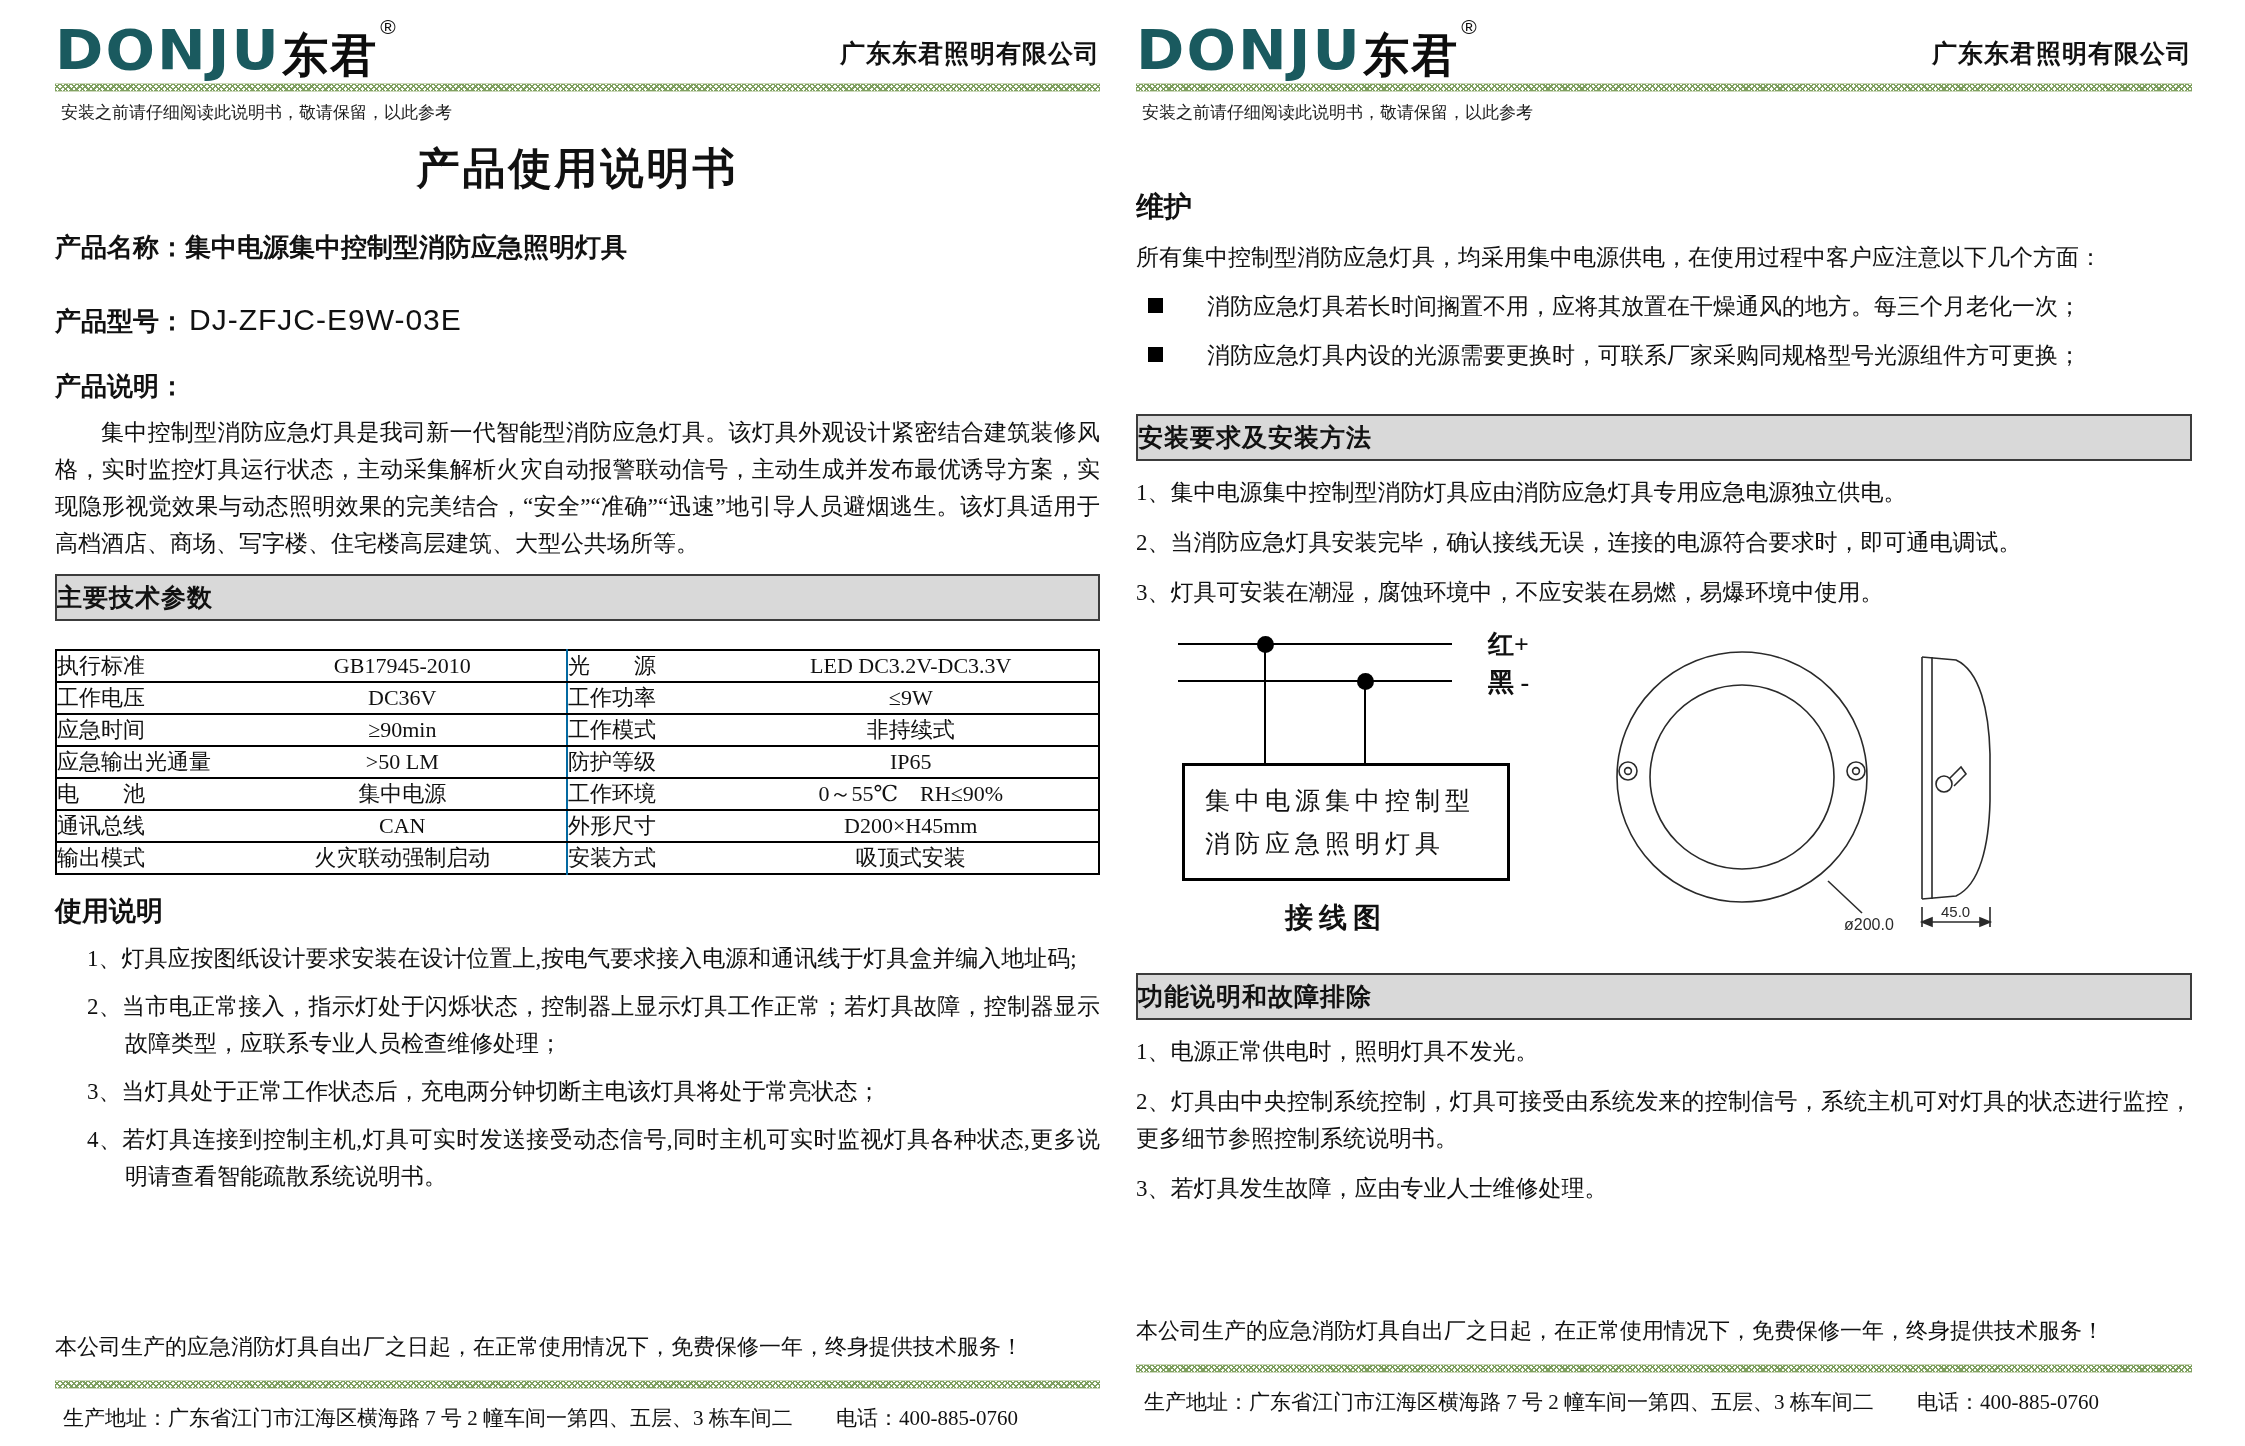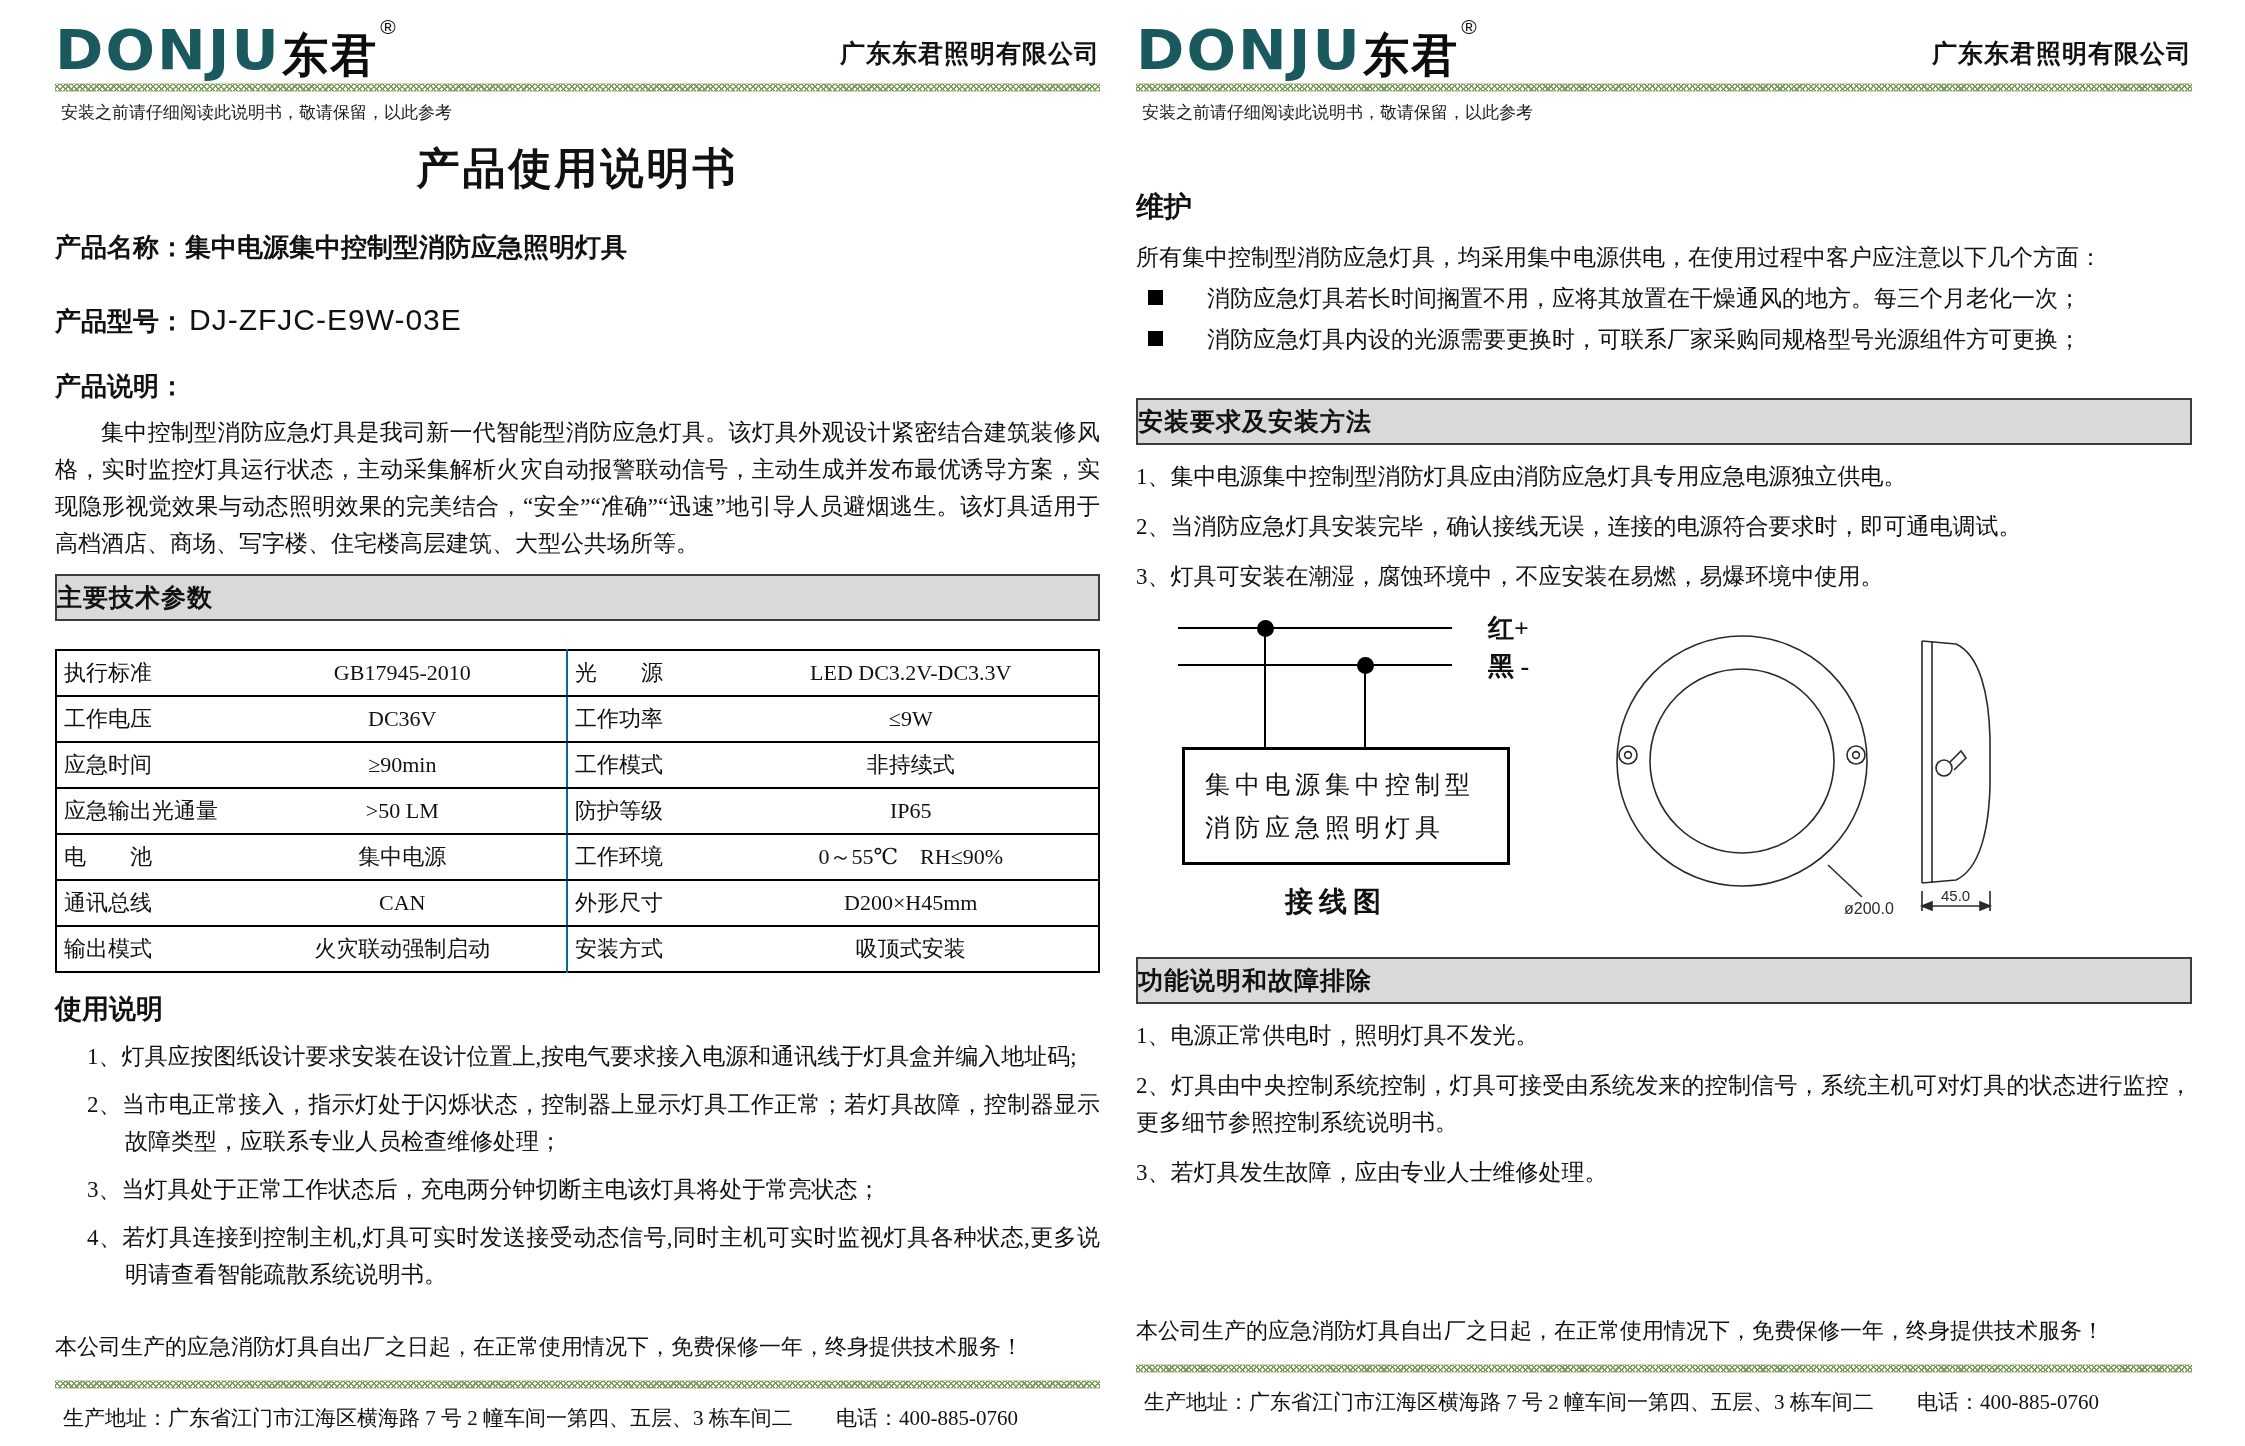--- a/index.html
+++ b/index.html
@@ -35,33 +35,33 @@
   .pname-line{margin-top:32px;font-family:"Liberation Sans",sans-serif;font-weight:700;font-size:26px;}
   .pmodel-line{margin-top:38px;}
   .pmodel-line .lbl{font-family:"Liberation Sans",sans-serif;font-weight:700;font-size:26px;}
   .pmodel-line .val{font-family:"Liberation Sans",sans-serif;font-weight:400;font-size:30px;letter-spacing:1px;}
   .sec-b{margin-top:30px;font-family:"Liberation Sans",sans-serif;font-weight:800;font-size:26px;}
   .desc-p{margin-top:10px;font-size:23px;line-height:37px;text-align:justify;text-indent:2em;}
   .gray-hd{margin-top:12px;background:#d9d9d9;border:2px solid #3c3c3c;
            font-family:"Liberation Sans",sans-serif;font-weight:800;font-size:25px;
            padding:5px 0;letter-spacing:1px;}
   table.spec{margin-top:28px;width:100%;border-collapse:collapse;border:2.5px solid #000;}
-  table.spec td{border-bottom:2px solid #000;font-size:22px;height:29px;padding:7px;}
+  table.spec td{border-bottom:2px solid #000;font-size:22px;height:29px;padding:0;}
   table.spec tr:last-child td{border-bottom:none;}
   td.c-l1{width:17.5%;padding-left:20px;}
   td.c-v1{width:31.5%;text-align:center;border-right:2px solid #0369a1;}
   td.c-l2{width:15%;padding-left:16px;}
   td.c-v2{width:36%;text-align:center;}
   .use-hd{margin-top:18px;font-family:"Liberation Sans",sans-serif;font-weight:800;font-size:27px;}
   .use-item{font-size:23px;line-height:37px;padding-left:70px;text-indent:-38px;margin-top:11px;text-align:justify;}
 
   
   .maint-hd{margin-top:64px;font-family:"Liberation Sans",sans-serif;font-weight:800;font-size:28px;}
   .maint-intro{margin-top:14px;font-size:23px;line-height:36px;}
-  .bullet-row{display:flex;margin-top:5px;}
+  .bullet-row{display:flex;margin-top:13px;}
   .bullet-sq{width:15px;height:15px;background:#000;flex:0 0 15px;margin:9px 44px 0 12px;}
   .bullet-tx{font-size:23px;line-height:36px;}
   .num-item{margin-top:13px;font-size:23px;line-height:37px;text-align:justify;}
 
   .wiring{position:relative;height:322px;margin-top:16px;}
   .wire{position:absolute;left:42px;width:274px;border-top:2.5px solid #000;}
   .wire-red{top:16px;} .wire-black{top:53px;}
   .jdot{position:absolute;width:17px;height:17px;background:#000;border-radius:50%;}
   .jdot-1{left:121px;top:9px;} .jdot-2{left:221px;top:46px;}
   .drop{position:absolute;border-left:2.5px solid #000;}

